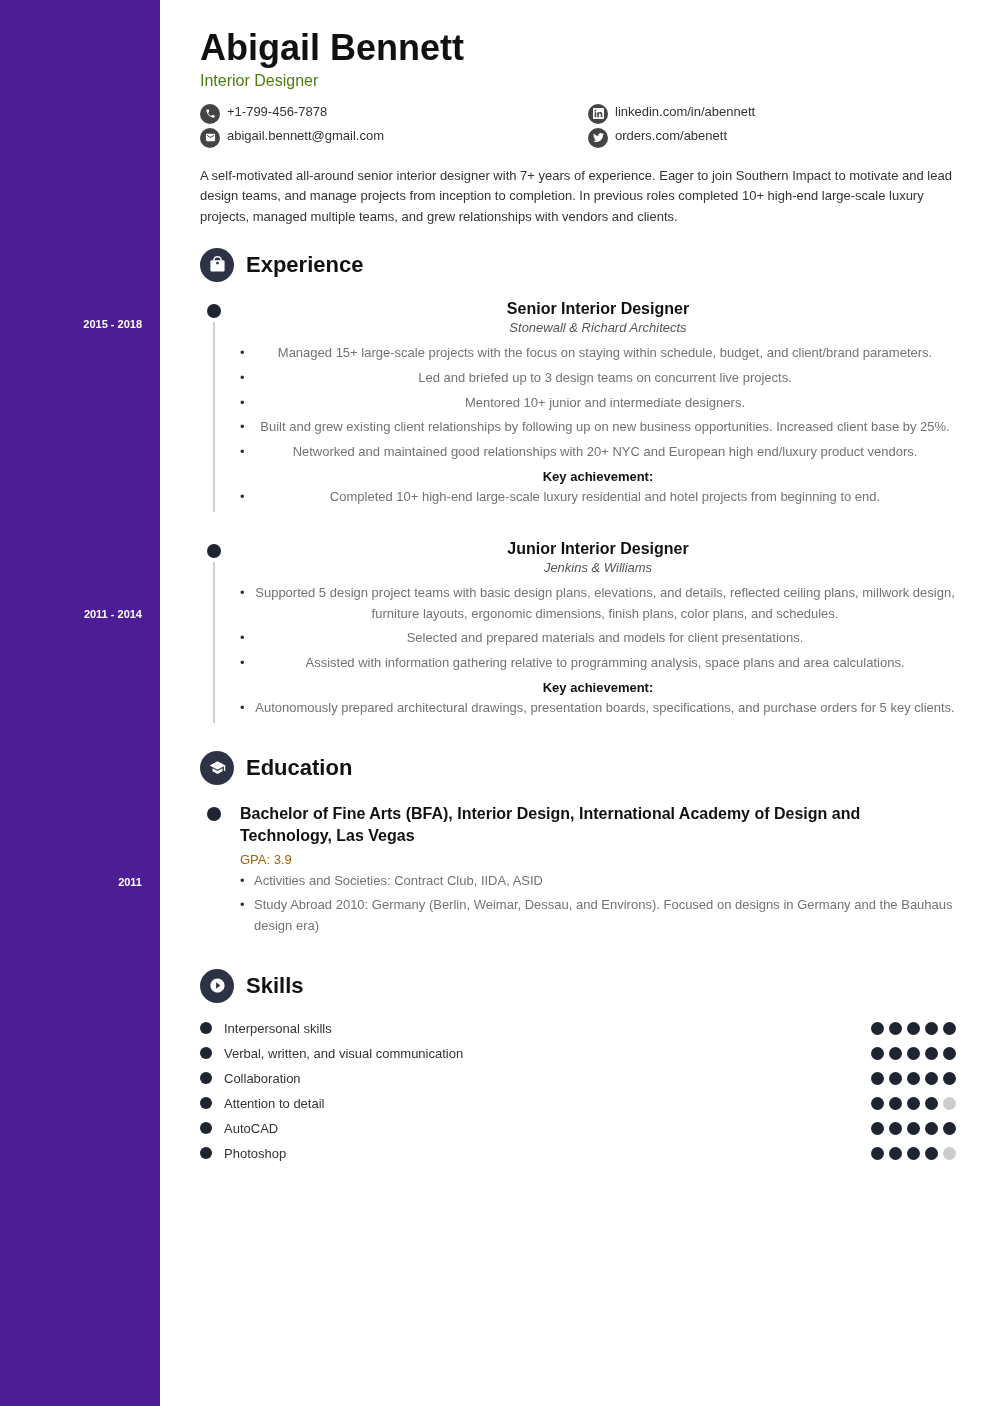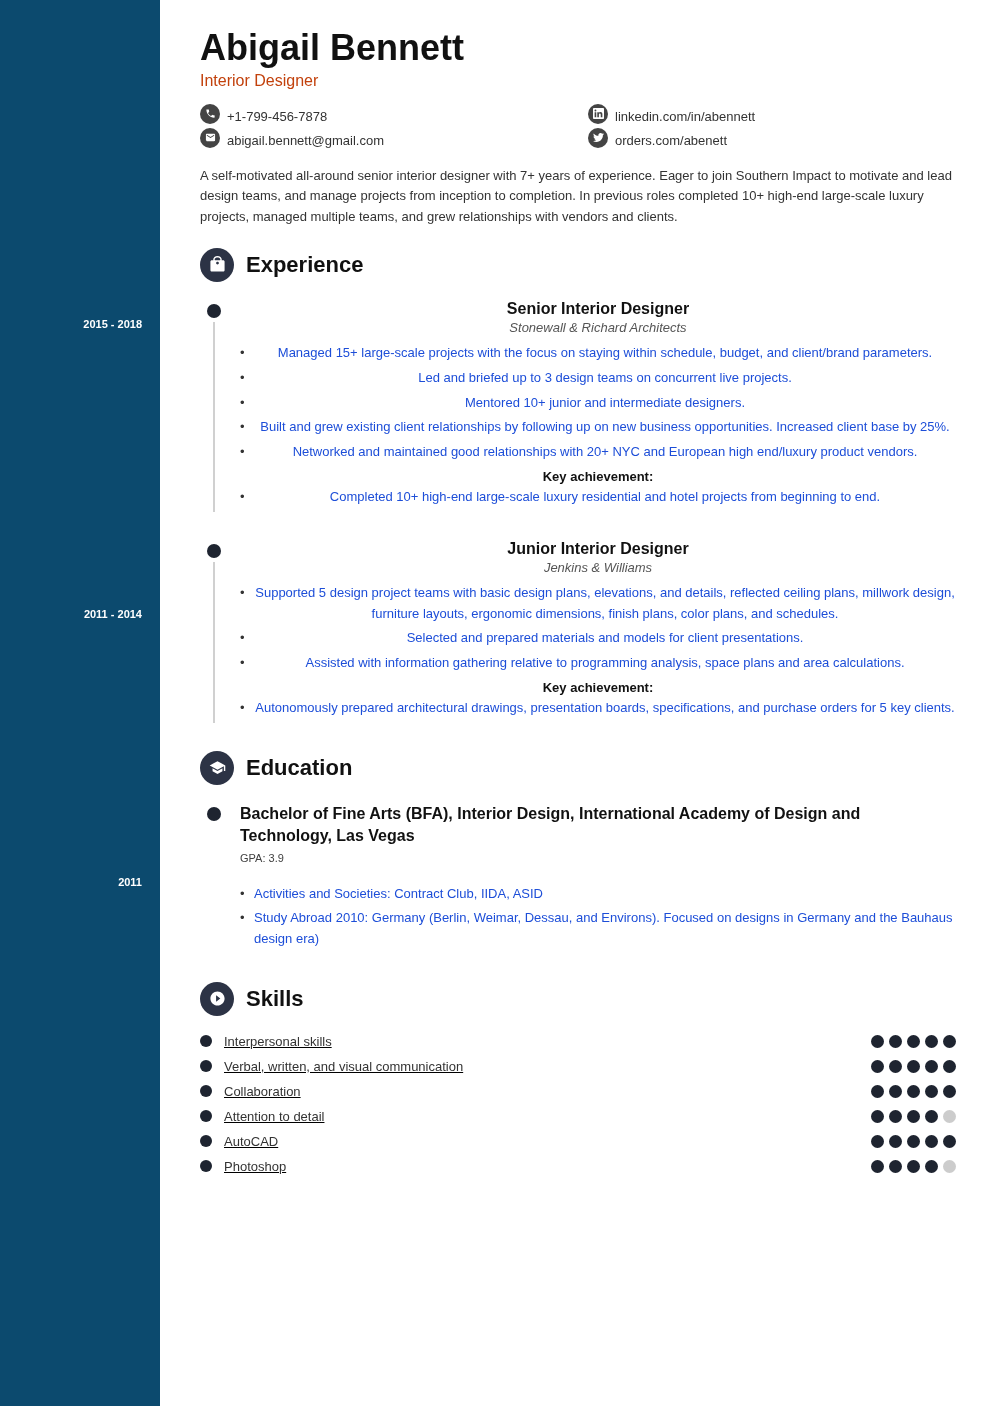--- a/index.html
+++ b/index.html
@@ -6,21 +6,21 @@
     body {
       font-family: Arial, sans-serif;
       background: #fff;
       width: 996px;
       min-height: 1406px;
       display: flex;
     }
 
     .sidebar {
       width: 160px;
-      background: #0c4a6e;
+      background: #4c1d95;
       min-height: 1406px;
       flex-shrink: 0;
       position: relative;
     }
 
     .timeline-entry {
       position: absolute;
       right: 18px;
       color: #fff;
       font-size: 11px;
@@ -36,35 +36,35 @@
 
     .name {
       font-size: 36px;
       font-weight: bold;
       color: #111;
       line-height: 1.1;
     }
 
     .title {
       font-size: 16px;
-      color: #c2410c;
+      color: #4d7c0f;
       margin-top: 4px;
       margin-bottom: 14px;
     }
 
     .contact-grid {
       display: grid;
       grid-template-columns: 1fr 1fr;
       gap: 4px 20px;
       margin-bottom: 18px;
     }
 
     .contact-item {
       display: flex;
-      align-items: flex-end;
+      align-items: flex-start;
       gap: 7px;
       font-size: 13px;
       color: #333;
     }
 
     .contact-icon {
       width: 20px;
       height: 20px;
       border-radius: 50%;
       background: #444;
@@ -170,21 +170,21 @@
       margin-bottom: 8px;
     }
 
     .job-bullets {
       list-style: none;
       padding: 0;
     }
 
     .job-bullets li {
       font-size: 13px;
-      color: #1d4ed8;
+      color: #737373;
       line-height: 1.6;
       margin-bottom: 4px;
       padding-left: 14px;
       position: relative;
     }
 
     .job-bullets li::before {
       content: '•';
       position: absolute;
       left: 0;
@@ -207,28 +207,27 @@
 
     .edu-title {
       font-size: 16px;
       font-weight: bold;
       color: #111;
       margin-bottom: 4px;
       line-height: 1.4;
     }
 
     .edu-gpa {
-      font-size: 11px;
-      color: #404040;
-      margin-bottom: 20px;
+      font-size: 13px;
+      color: #a16207;
+      margin-bottom: 4px;
     }
 
     .skills-section {
       margin-top: 10px;
-      text-decoration: underline;
     }
 
     .skill-row {
       display: flex;
       align-items: center;
       margin-bottom: 10px;
       gap: 12px;
     }
 
     .skill-dot {

